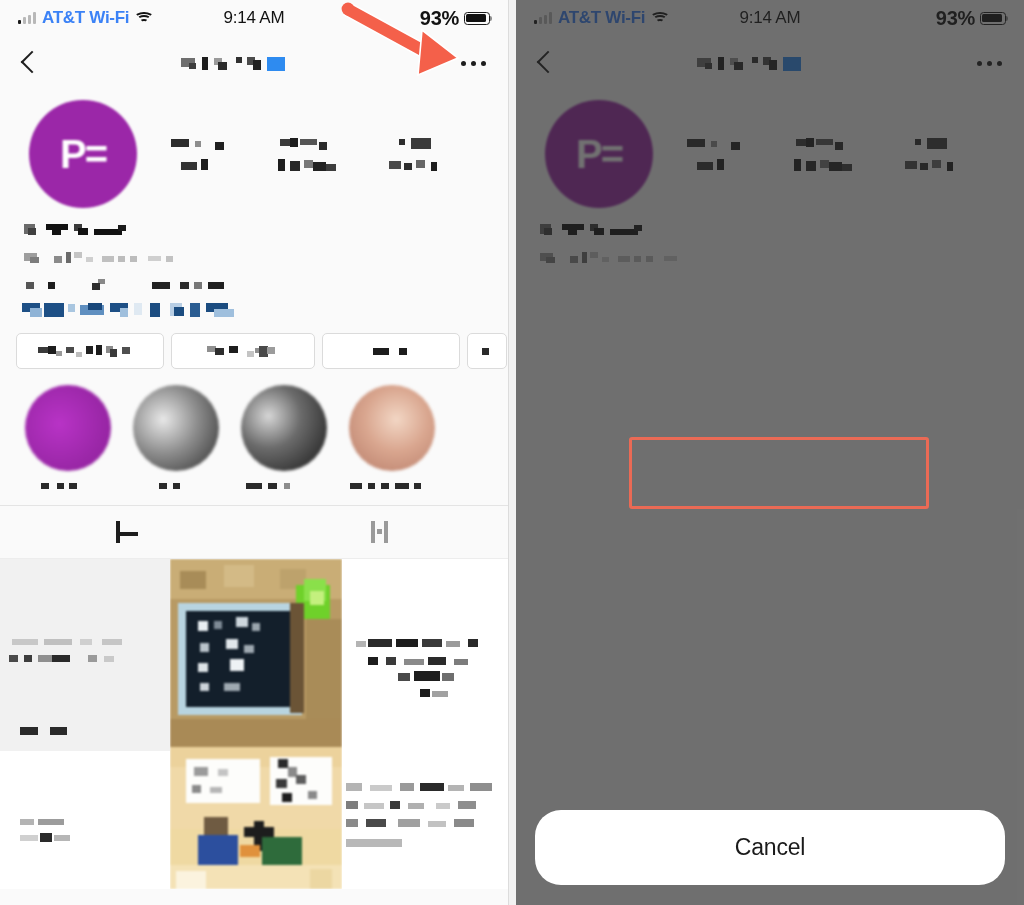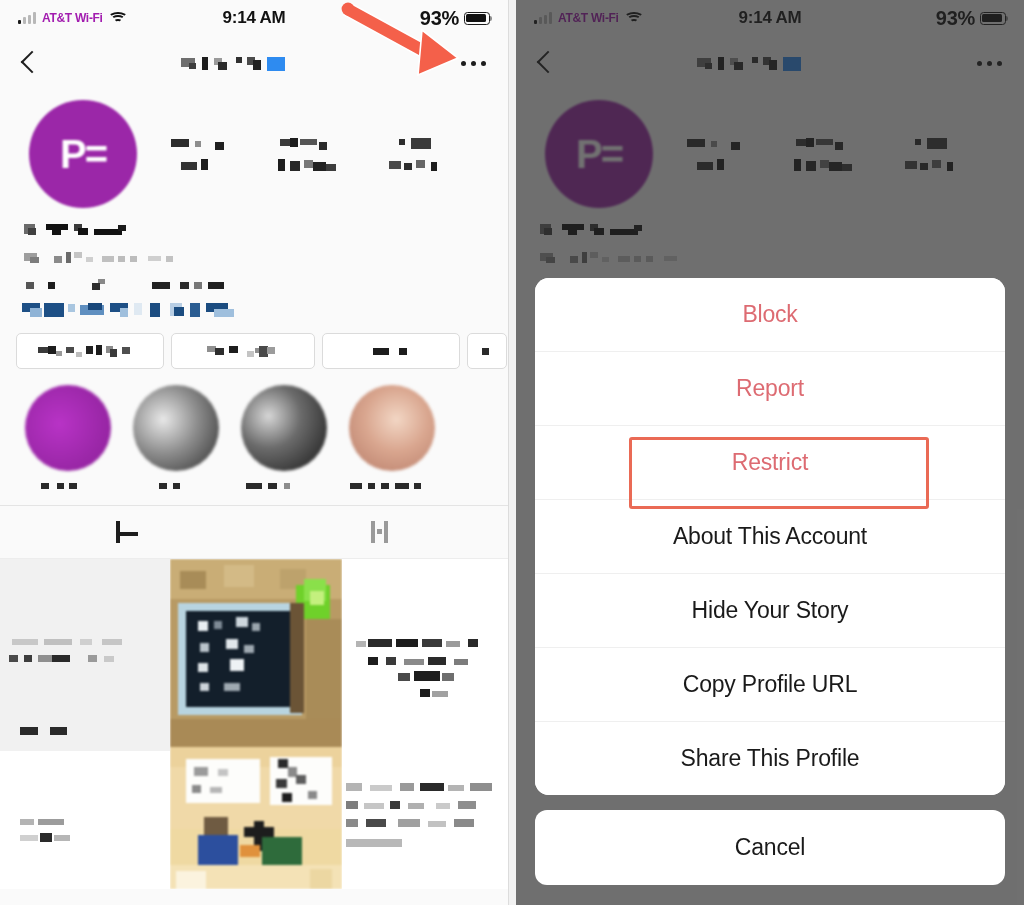--- a/index.html
+++ b/index.html
@@ -16,23 +16,23 @@
   .panel.left{left:0;}
   .panel.right{left:516px;width:508px;}
   .panel-divider{position:absolute;left:508px;top:0;width:8px;height:905px;background:#f2f2f2;
                  border-left:1px solid #dcdcdc;border-right:1px solid #c9c9c9;}
 
   
   .statusbar{position:relative;height:36px;display:flex;align-items:center;
              padding:0 18px;background:#fafafa;}
   .sb-left{display:flex;align-items:center;gap:6px;flex:0 0 auto;}
   .sb-center{position:absolute;left:0;right:0;text-align:center;font-size:17px;
-             font-weight:700;color:#121212;letter-spacing:-0.2px;pointer-events:none;}
+             font-weight:400;color:#121212;letter-spacing:-0.2px;pointer-events:none;}
   .sb-right{margin-left:auto;display:flex;align-items:center;gap:5px;z-index:2;}
-  .carrier{font-size:12px;font-weight:600;color:#a21caf;letter-spacing:-0.3px;}
+  .carrier{font-size:17px;font-weight:600;color:#3b82f6;letter-spacing:-0.3px;}
   .pct{font-size:20px;font-weight:600;color:#121212;letter-spacing:-0.3px;}
   .bars{display:flex;align-items:flex-end;gap:2px;height:12px;}
   .bars i{display:block;width:3px;background:#b8b8b8;border-radius:1px;}
   .bars i:nth-child(1){height:4px;background:#1a1a1a;}
   .bars i:nth-child(2){height:7px;}
   .bars i:nth-child(3){height:9px;}
   .bars i:nth-child(4){height:12px;}
   .wifi{width:18px;height:13px;position:relative;}
   .wifi span{position:absolute;left:50%;transform:translateX(-50%);
              border:2px solid #121212;border-bottom-color:transparent;
@@ -111,21 +111,21 @@
   .dim{position:absolute;inset:0;background:rgba(40,40,40,.66);z-index:5;}
 
   
   .sheet-wrap{position:absolute;left:19px;right:19px;bottom:20px;z-index:6;}
   .sheet{background:#ffffff;border-radius:14px;overflow:hidden;}
   .sheet-item{height:73px;display:flex;align-items:center;justify-content:center;
               font-size:23px;color:#1a1a1a;letter-spacing:-0.2px;cursor:pointer;
               border-top:1px solid #efefef;background:#fff;position:relative;}
   .sheet-item:first-child{border-top:none;}
   .sheet-item.danger{color:#dd6b72;}
-  .sheet-cancel{margin-top:15px;background:#ffffff;border-radius:12px;height:75px;
+  .sheet-cancel{margin-top:15px;background:#ffffff;border-radius:26px;height:75px;
                 display:flex;align-items:center;justify-content:center;
                 font-size:23px;color:#1a1a1a;letter-spacing:-0.2px;cursor:pointer;}
 
   
   .hl-box{position:absolute;left:113px;right:95px;top:437px;height:66px;
           border:3px solid #ea6a55;border-radius:3px;z-index:7;pointer-events:none;}
 
   
   .arrow{position:absolute;left:330px;top:-4px;width:180px;height:90px;z-index:20;
          pointer-events:none;}
@@ -630,28 +630,19 @@
             <rect x="108" y="5" width="7" height="6" fill="#bcbcbc"></rect>
               <rect x="126" y="5" width="13" height="5" fill="#cfcfcf"></rect>
           </svg>
         </div>
       </div>
     </div>
 
     <div class="dim"></div>
 
     <div class="sheet-wrap">
-      <div class="sheet">
-        <div class="sheet-item danger">Block</div>
-        <div class="sheet-item danger">Report</div>
-        <div class="sheet-item danger">Restrict</div>
-        <div class="sheet-item">About This Account</div>
-        <div class="sheet-item">Hide Your Story</div>
-        <div class="sheet-item">Copy Profile URL</div>
-        <div class="sheet-item">Share This Profile</div>
-      </div>
       <div class="sheet-cancel">Cancel</div>
     </div>
 
     <div class="hl-box"></div>
   </div>
 
 </div>
 
 </body></html>

